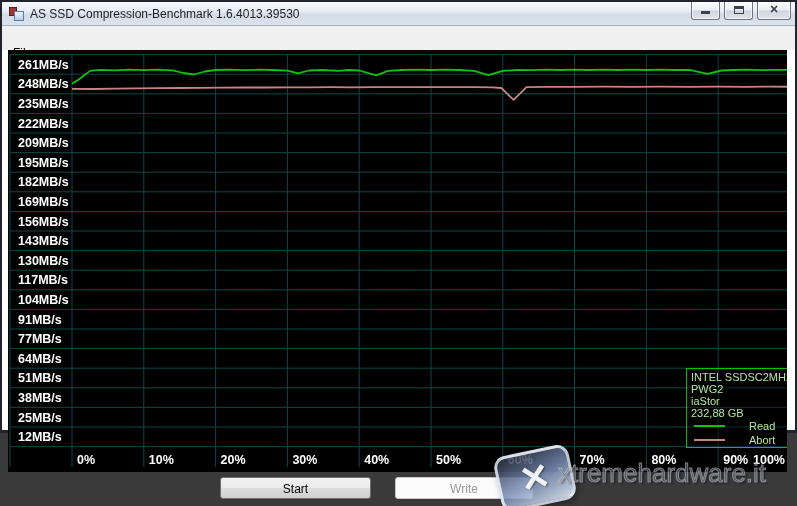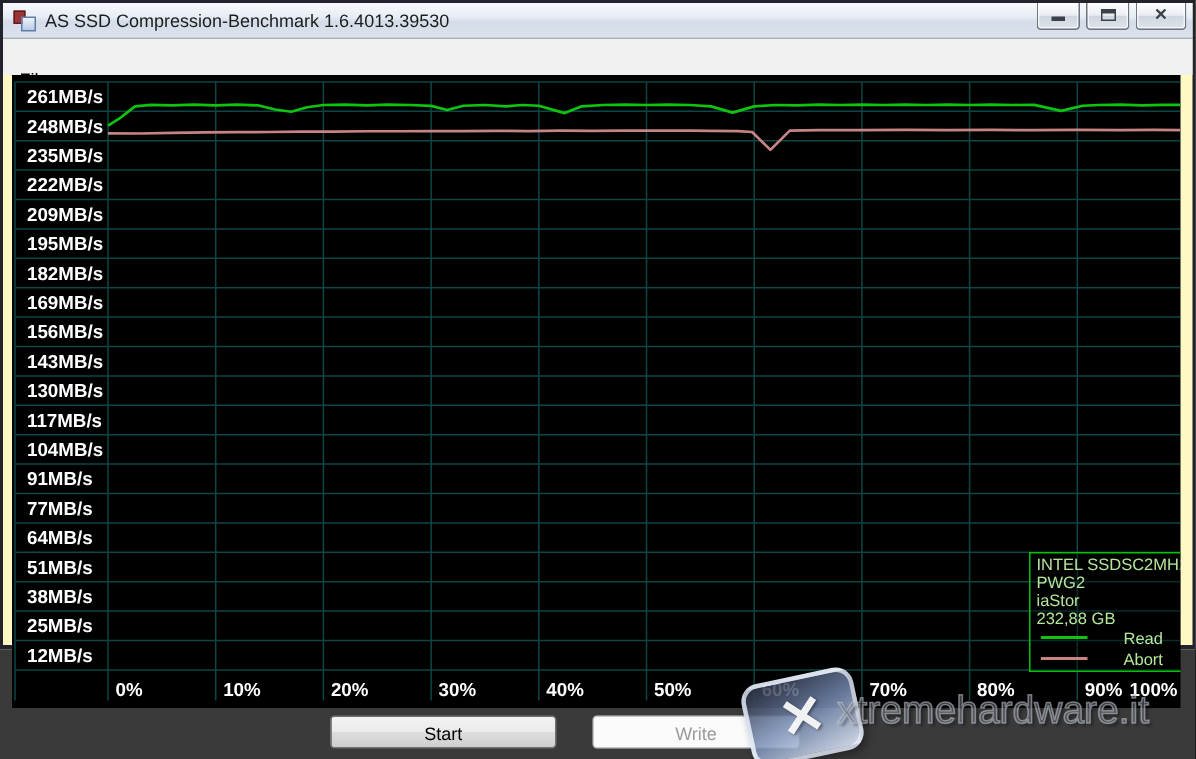--- a/index.html
+++ b/index.html
@@ -4,21 +4,21 @@
 <style>
   * { box-sizing: border-box; }
   html,body { margin:0; padding:0; }
   body {
     width:797px; height:506px; overflow:hidden;
     font-family:"Liberation Sans", sans-serif;
     background:#3a3a3a;
   }
   .frame {
     position:relative; width:797px; height:433px;
-    background:#fef9c3;
+    background:#ffffff;
     border:2px solid #23232d; border-bottom-width:3px;
   }
   
   .titlebar {
     position:absolute; left:0; top:0; right:0; height:24px;
     background:linear-gradient(180deg,#f7fafd 0%,#e7edf6 40%,#d3dce8 55%,#dce3ed 100%);
     border-bottom:1px solid #a7b2c1;
   }
   .app-icon { position:absolute; left:7px; top:4px; width:16px; height:16px; }
   .app-icon .ic-red  { position:absolute; left:0; top:1px; width:8px; height:9px; background:#9c3636; border:1px solid #5e1f1f; }

